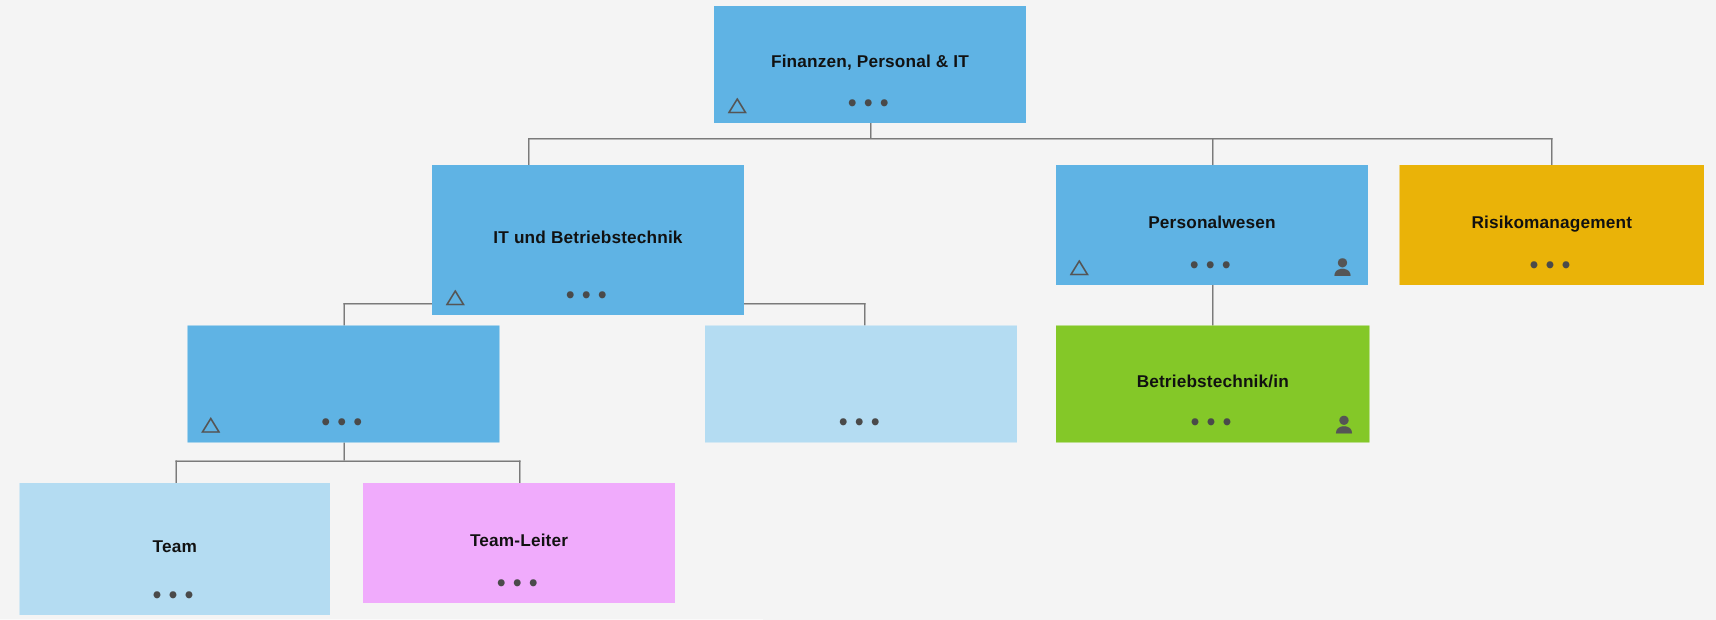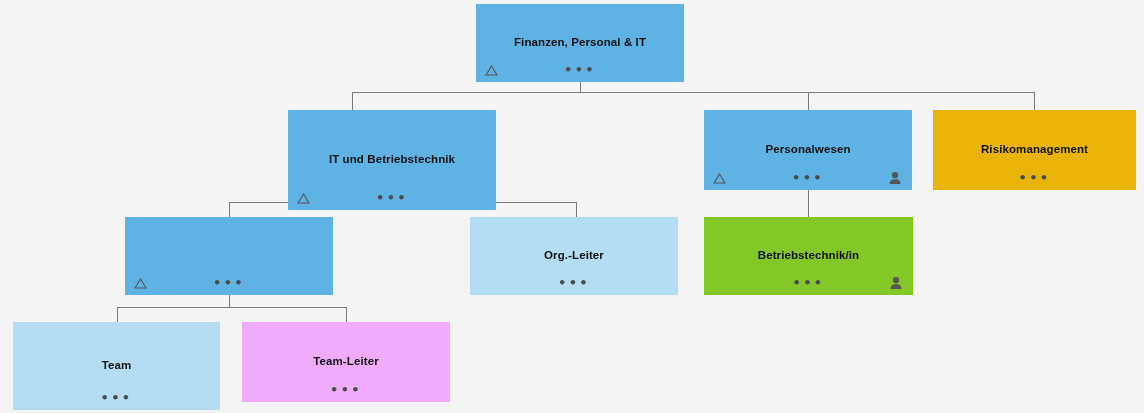--- a/index.html
+++ b/index.html
@@ -133,21 +133,20 @@
       </div>
       <div class="node" style="left: 125px; top: 217px; width: 208px; height: 78px; background: rgb(95, 179, 228);">
         <span class="tri">
           <svg width="13" height="11" viewBox="0 0 13 11">
             <path d="M6.5 1 L12 10 L1 10 Z" fill="none" stroke="#555555" stroke-width="1.1"></path>
           </svg>
         </span>
         <div class="dots">•••</div>
       </div>
       <div class="node" style="left: 470px; top: 217px; width: 208px; height: 78px; background: rgb(180, 220, 242);">
-        <div class="title">Org.-Leiter</div>
         <div class="dots">•••</div>
       </div>
       <div class="node" style="left: 704px; top: 217px; width: 209px; height: 78px; background: rgb(132, 200, 40);">
         <div class="title">Betriebstechnik/in</div>
         <div class="dots">•••</div>
         <span class="person">
           <svg width="14" height="14" viewBox="0 0 14 14">
             <circle cx="7" cy="4.2" r="3.1" fill="#555555"></circle>
             <path d="M1.6 13 C1.6 9.6 4 8.2 7 8.2 C10 8.2 12.4 9.6 12.4 13 Z" fill="#555555"></path>
           </svg>

